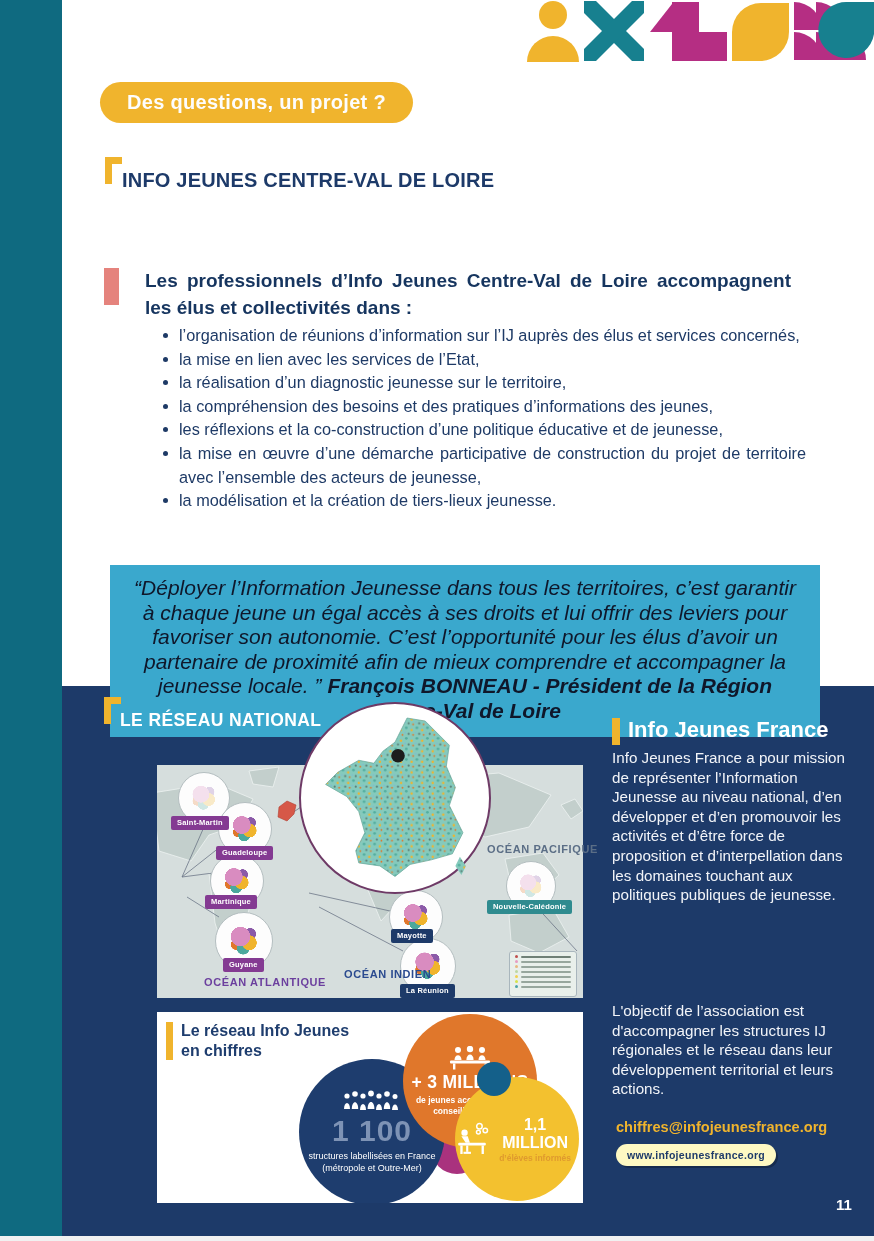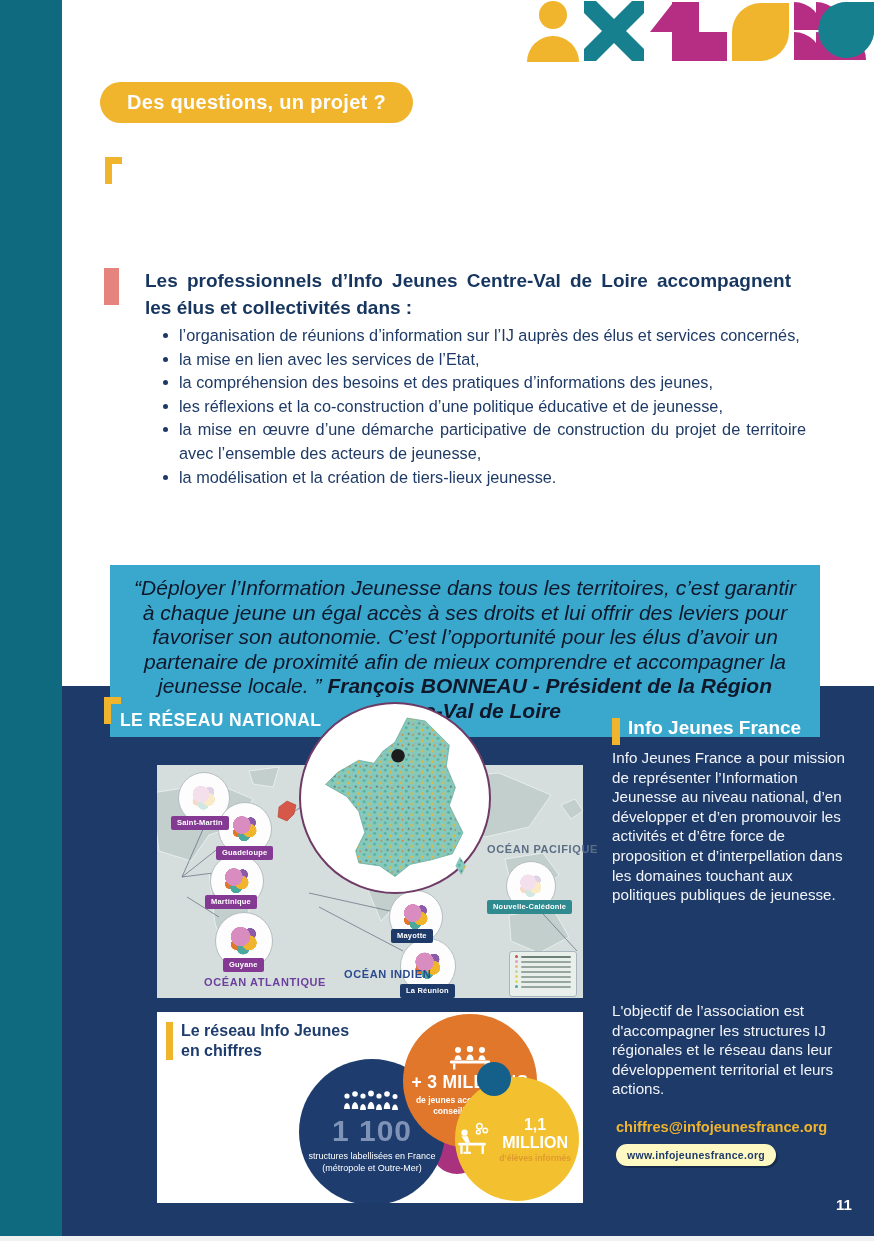--- a/index.html
+++ b/index.html
@@ -77,21 +77,21 @@
   .map-legend .row { display:flex; align-items:center; gap:3px; margin-bottom:2px; }
   .map-legend .dot { width:3px; height:3px; border-radius:50%; flex:0 0 auto; }
   .map-legend .txt { height:2px; background:#97a79d; flex:1; border-radius:1px; }
 
   .france-circle { position:absolute; left:299px; top:702px; width:192px; height:192px;
     border-radius:50%; background:#ffffff; border:2px solid #6e3a66; z-index:6;
     display:flex; align-items:center; justify-content:center; }
 
   
   .ijf-bar { position:absolute; left:612px; top:718px; width:8px; height:27px; background:#f0b42d; }
-  .ijf-title { position:absolute; left:628px; top:717px; color:#ffffff; font-size:19px; font-weight:800; }
+  .ijf-title { position:absolute; left:628px; top:717px; color:#ffffff; font-size:22px; font-weight:800; }
   .ijf-p { position:absolute; left:612px; width:233px; color:#f2f4f8; font-size:15.2px; line-height:19.6px; }
   .ijf-p1 { top:748px; }
   .ijf-p2 { top:1001px; }
   .ijf-email { position:absolute; left:616px; top:1119px; color:#f0b42d; font-size:14.6px; font-weight:bold; text-decoration:none; }
   .ijf-site { position:absolute; left:616px; top:1144px; width:160px; height:22px;
     background:#fef9c3; border:none; border-radius:11px; color:#1d3a69;
     font-family:"Liberation Sans",sans-serif; font-size:10.5px; font-weight:bold; letter-spacing:0.3px; cursor:pointer;
     box-shadow:2px 2px 0 rgba(0,0,0,0.25); }
 
   
@@ -142,26 +142,28 @@
       <path d="M290 2 A28 28 0 0 1 318 30 L290 30 Z"></path>
       <path d="M268 32 A28 28 0 0 1 296 60 L268 60 Z"></path>
       <path d="M290 32 A28 28 0 0 1 318 60 L290 60 Z"></path>
       <path d="M312 32 A28 28 0 0 1 340 60 L312 60 Z"></path>
     </g>
     <path d="M348 2 H322 A28 28 0 1 0 348 34 Z" fill="#17808f"></path>
   </svg>
 
   <div class="badge">Des questions, un projet ?</div>
   <div class="bracket bracket-title"></div>
+  <h1 class="doc-title">INFO JEUNES CENTRE-VAL DE LOIRE</h1>
 
   <div class="salmon-bar"></div>
   <h2 class="pros-heading">Les professionnels d’Info Jeunes Centre-Val de Loire accompagnent les élus et collectivités dans :</h2>
   <ul class="bullets">
     <li>l’organisation de réunions d’information sur l’IJ auprès des élus et services concernés,</li>
     <li>la mise en lien avec les services de l’Etat,</li>
+    <li>la réalisation d’un diagnostic jeunesse sur le territoire,</li>
     <li>la compréhension des besoins et des pratiques d’informations des jeunes,</li>
     <li>les réflexions et la co-construction d’une politique éducative et de jeunesse,</li>
     <li>la mise en œuvre d’une démarche participative de construction du projet de territoire avec l’ensemble des acteurs de jeunesse,</li>
     <li>la modélisation et la création de tiers-lieux jeunesse.</li>
   </ul>
 
   <div class="quote-box">
     <span>“Déployer l’Information Jeunesse dans tous les territoires, c’est garantir à chaque jeune un égal accès à ses droits et lui offrir des leviers pour favoriser son autonomie. C’est l’opportunité pour les élus d’avoir un partenaire de proximité afin de mieux comprendre et accompagner la jeunesse locale. ”</span><span class="quote-author">François BONNEAU - Président de la Région Centre-Val de Loire</span>
   </div>
 

